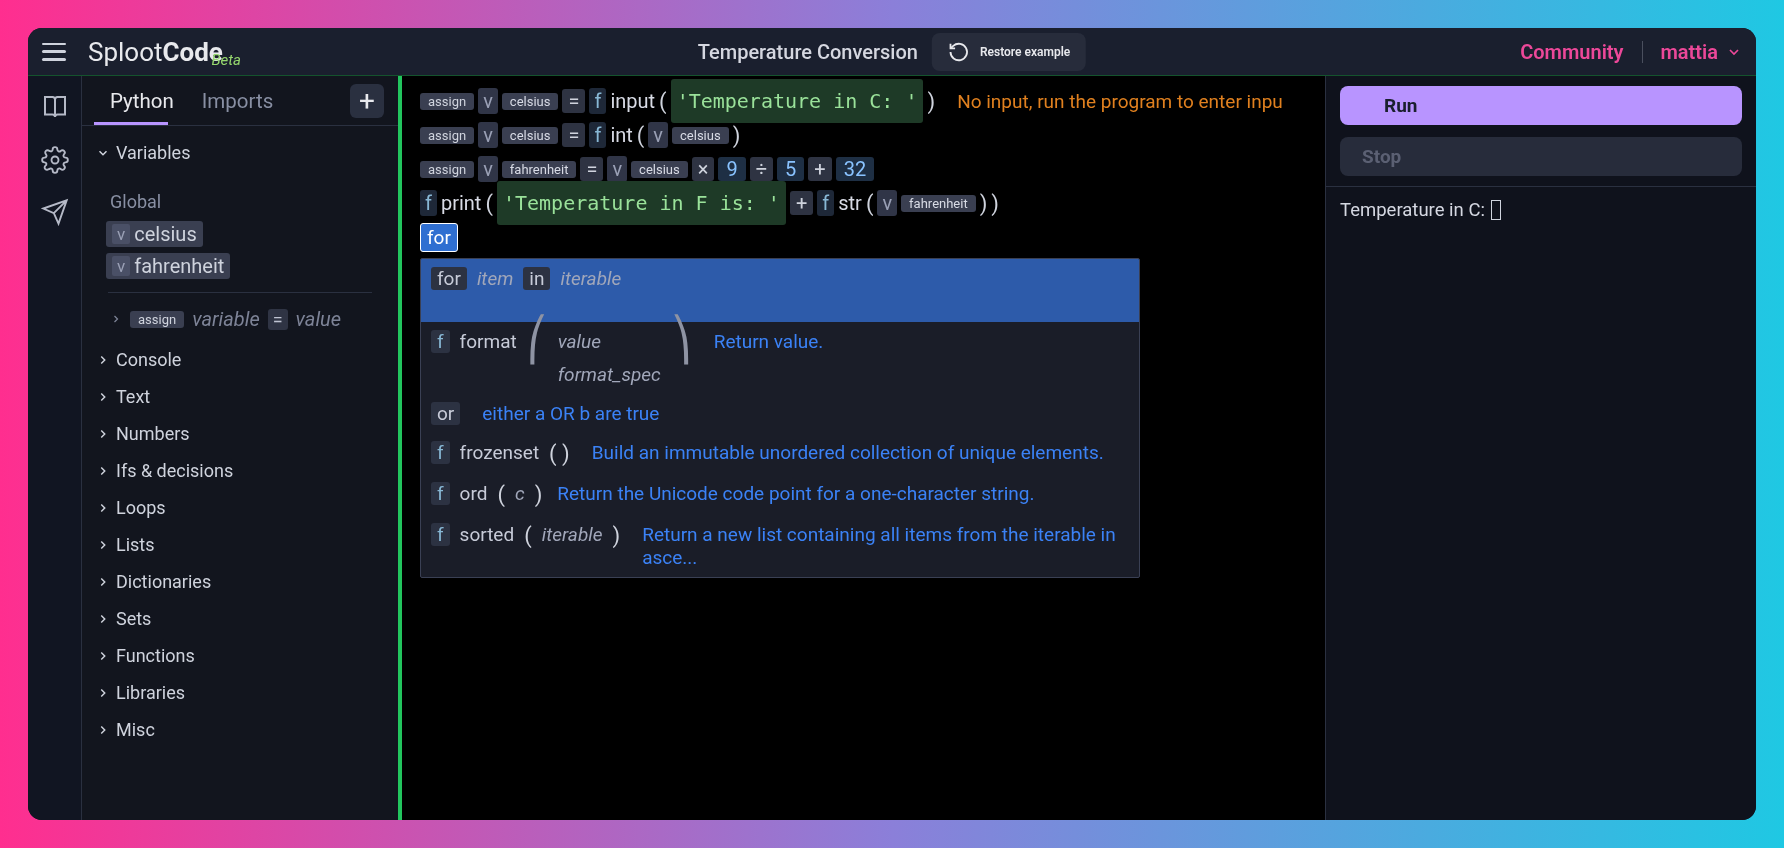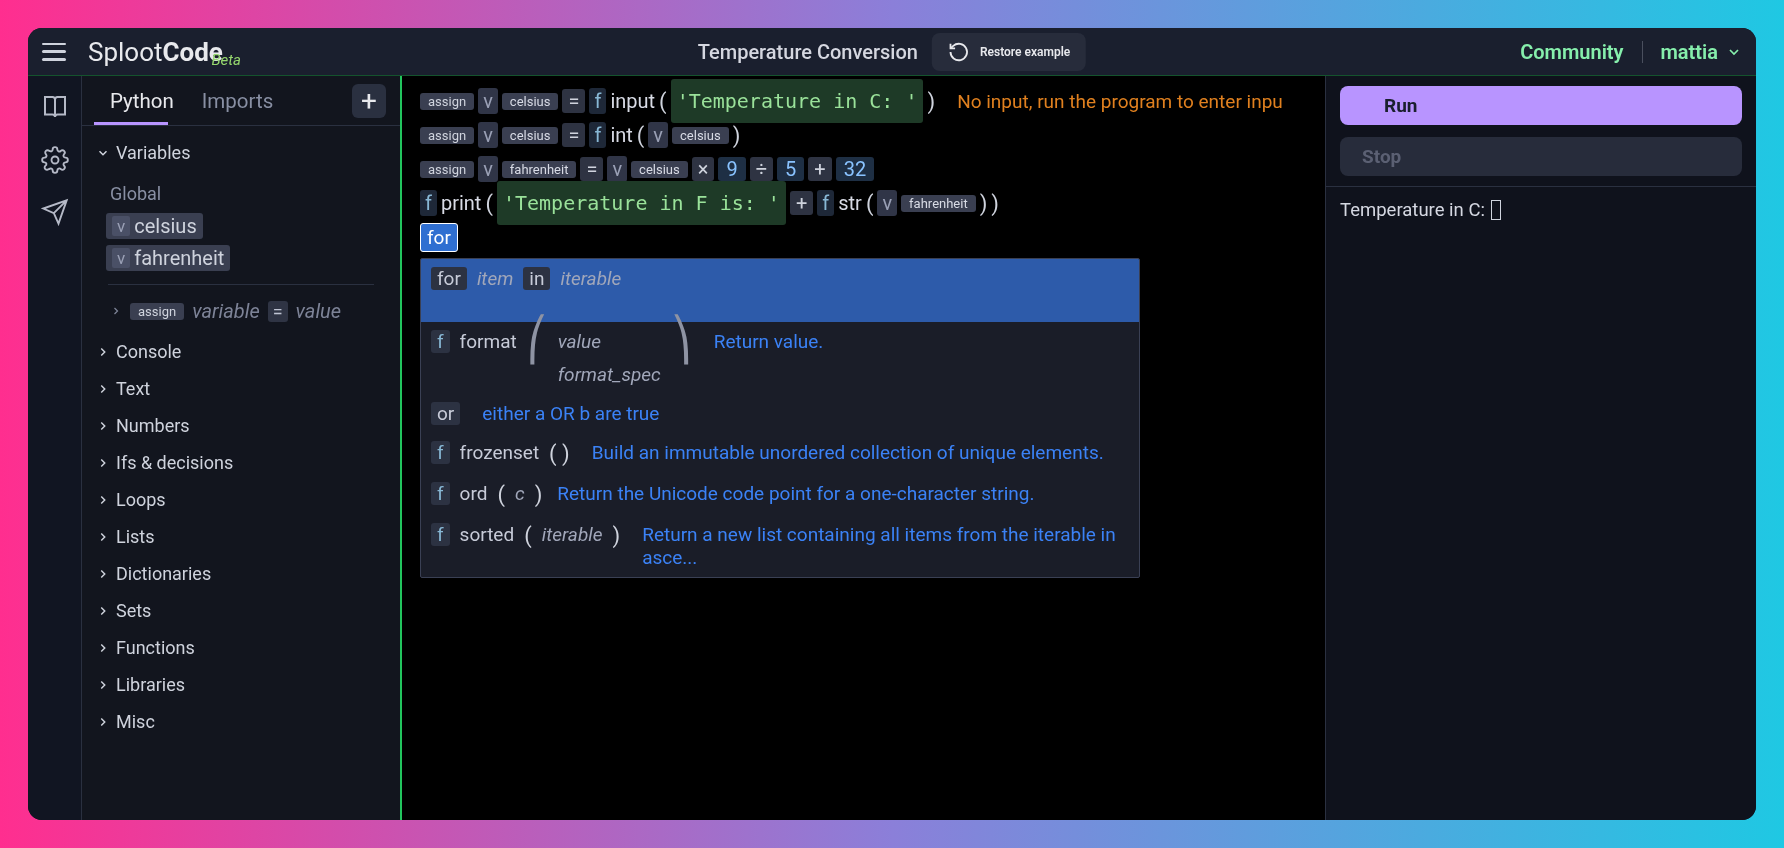--- a/index.html
+++ b/index.html
@@ -27,37 +27,37 @@
   border-bottom: 1px solid #14532d;
 }
 .hamburger { width: 24px; height: 18px; display:flex; flex-direction:column; justify-content:space-between; cursor:pointer;}
 .hamburger span { height:2.5px; background:#cfd3dd; border-radius:2px;}
 .brand { font-size: 26px; color:#e8e9ed; font-weight:400; margin-left:4px; position:relative;}
 .brand b { font-weight:700;}
 .brand .beta { font-size:15px; color:#96d86e; position:absolute; right:-18px; bottom:-2px; font-style:italic;}
 .header-center { position:absolute; left:50%; transform:translateX(-50%); display:flex; align-items:center; gap:14px;}
 .title { color:#d5d7e0; font-size:20px; font-weight:500;}
 .restore-btn { background:#272c3b; color:#e8e9ed; font-size:12px; font-weight:600; padding:8px 16px; border-radius:8px; display:flex; align-items:center; gap:10px; cursor:pointer;}
-.header-right { margin-left:auto; display:flex; align-items:center; gap:18px; color:#86efac; font-size:20px; font-weight:600;}
+.header-right { margin-left:auto; display:flex; align-items:center; gap:18px; color:#ec4899; font-size:20px; font-weight:600;}
 .hr-divider { width:1px; height:22px; background:#4a4f5e;}
 .user { display:flex; align-items:center; gap:8px;}
 .chev-down { display:inline-block;}
 .body { flex:1; display:flex; overflow:hidden;}
 .railbar { width:54px; background:#111522; display:flex; flex-direction:column; align-items:center; gap:24px; padding-top:16px; border-right:1px solid #2a3040;}
 .railbar svg { color:#b5b9c7; cursor:pointer;}
-.sidebar { width:320px; background:#12151e; display:flex; flex-direction:column; border-right:2px solid #22c55e;}
+.sidebar { width:320px; background:#12151e; display:flex; flex-direction:column; border-right:4px solid #22c55e;}
 .tabs { display:flex; align-items:center; height:50px; border-bottom:1px solid #2a3040; padding:0 14px; position:relative;}
 .tab { padding:0 14px; color:#888fa3; font-size:20.5px; height:100%; display:flex; align-items:center; cursor:pointer;}
 .tab.active { color:#e8e9ed;}
 .tab-underline { position:absolute; bottom:0; left:12px; width:74px; height:3px; background:#b894ff;}
 .add-btn { margin-left:auto; width:34px; height:34px; background:#2a3040; color:#e8e9ed; border-radius:6px; display:flex; align-items:center; justify-content:center; cursor:pointer; font-size:28px; line-height:1;}
 .sidebar-body { flex:1; overflow:auto; padding:8px 8px;}
 .section-header { display:flex; align-items:center; gap:6px; color:#cfd3dd; padding:8px 6px; font-size:18px; cursor:pointer;}
 .vars { padding:6px 16px;}
-.global-label { color:#888fa3; font-size:18px; padding:6px 4px;}
+.global-label { color:#888fa3; font-size:18px; padding:6px 4px;margin-top:8px;}
 .var-chip { display:inline-flex; align-items:center; background:#3a3f51; border-radius:3px; padding:1px 6px; margin:3px 0; font-family:ui-monospace,Menlo,monospace; font-size:20px; color:#cfd3dd;}
 .var-chip .vtag { background:#4a5066; color:#9aa0b5; padding:0 5px; margin-right:4px; border-radius:2px; font-size:17px;}
 .hr-line { border:none; border-top:1px solid #2a3040; margin:10px 2px;}
 .assign-row { display:flex; align-items:center; gap:8px; padding:4px 4px; font-family:ui-monospace,Menlo,monospace;}
 .kw-chip { background:#3a3f51; color:#cfd3dd; padding:1px 8px; border-radius:3px; font-size:13px;}
 .placeholder { color:#7d8397; font-style:italic; font-size:20px;}
 .op-chip { background:#2f3444; color:#bfc4d3; padding:0 5px; border-radius:3px; font-size:18px;}
 .editor { flex:1; background:#000; position:relative; overflow:hidden; border-right:1px solid #2a3040;}
 .editor-content { position:absolute; top:8px; left:18px; right:10px; font-family:ui-monospace,Menlo,monospace;}
 .line { display:flex; align-items:center; gap:4px; height:34px; font-size:20px; color:#cfd3dd; white-space:nowrap;}

